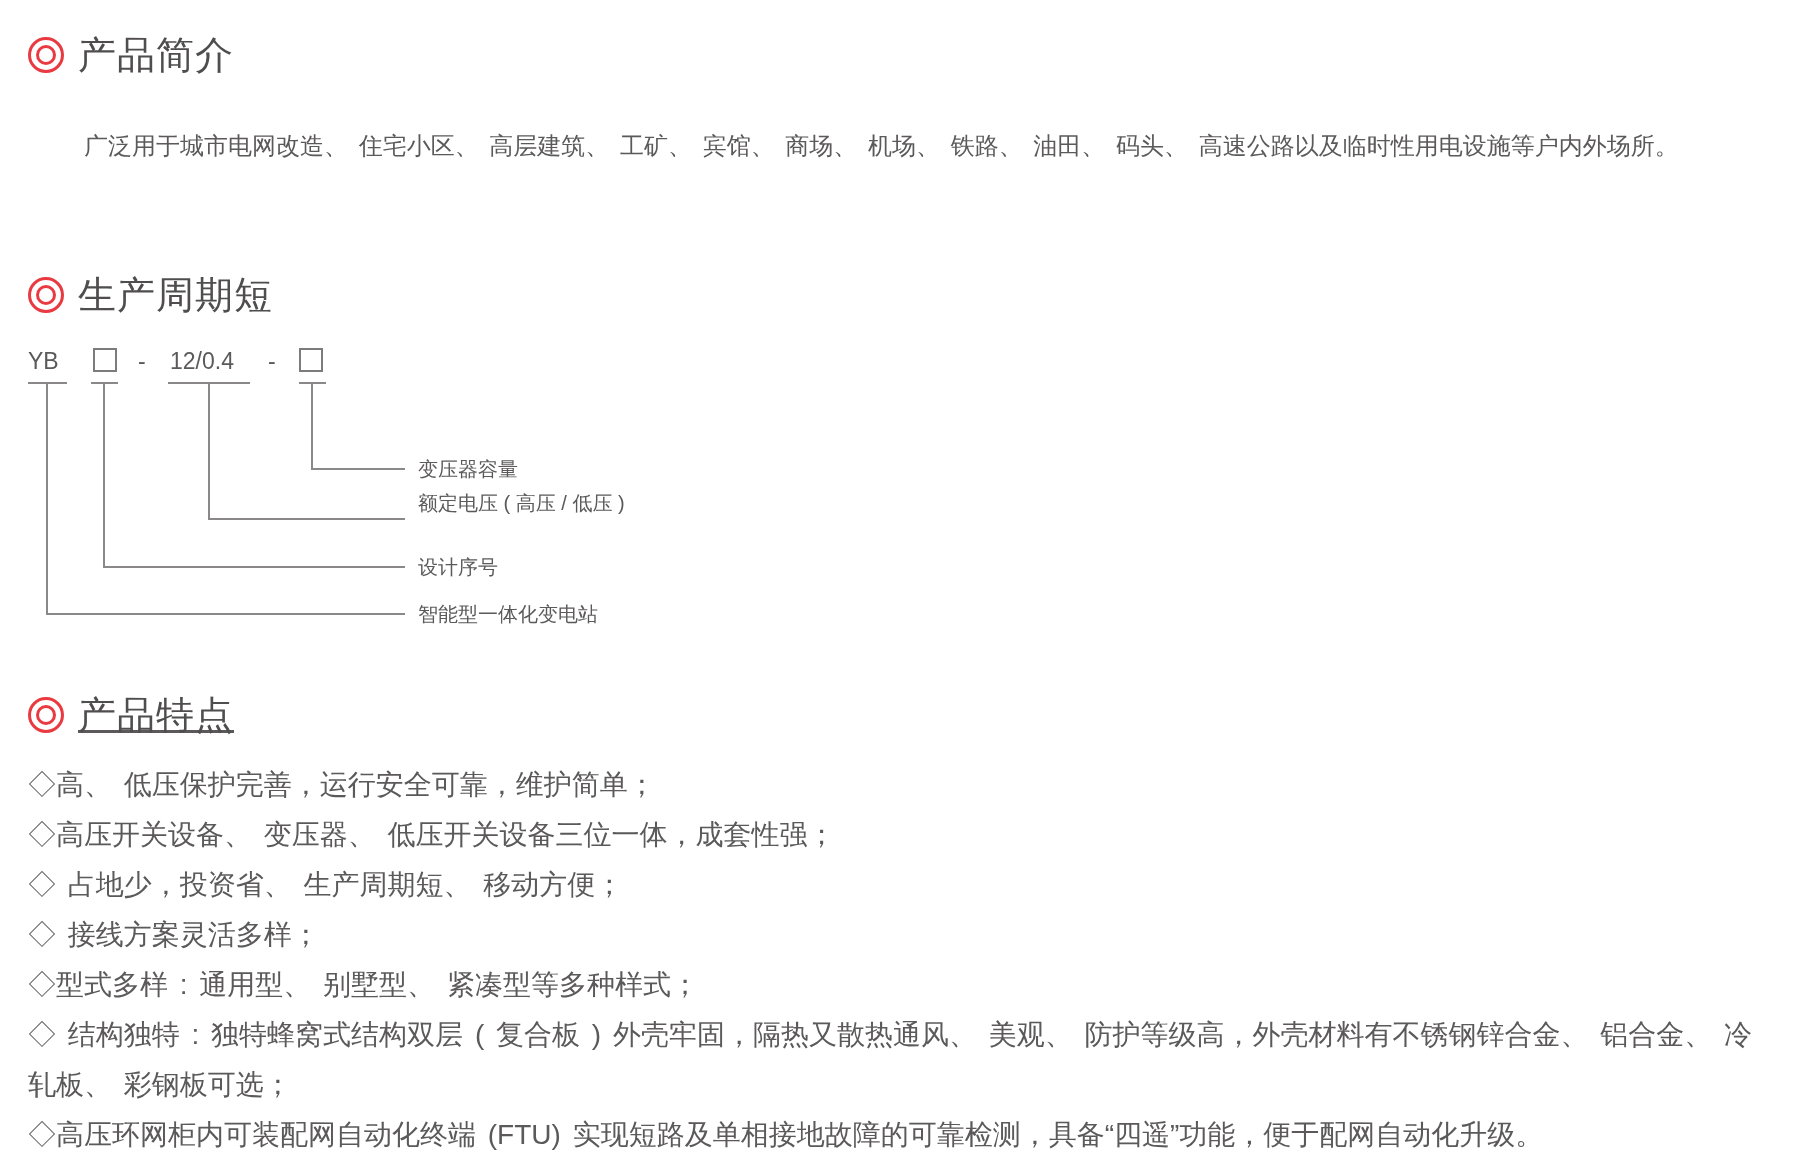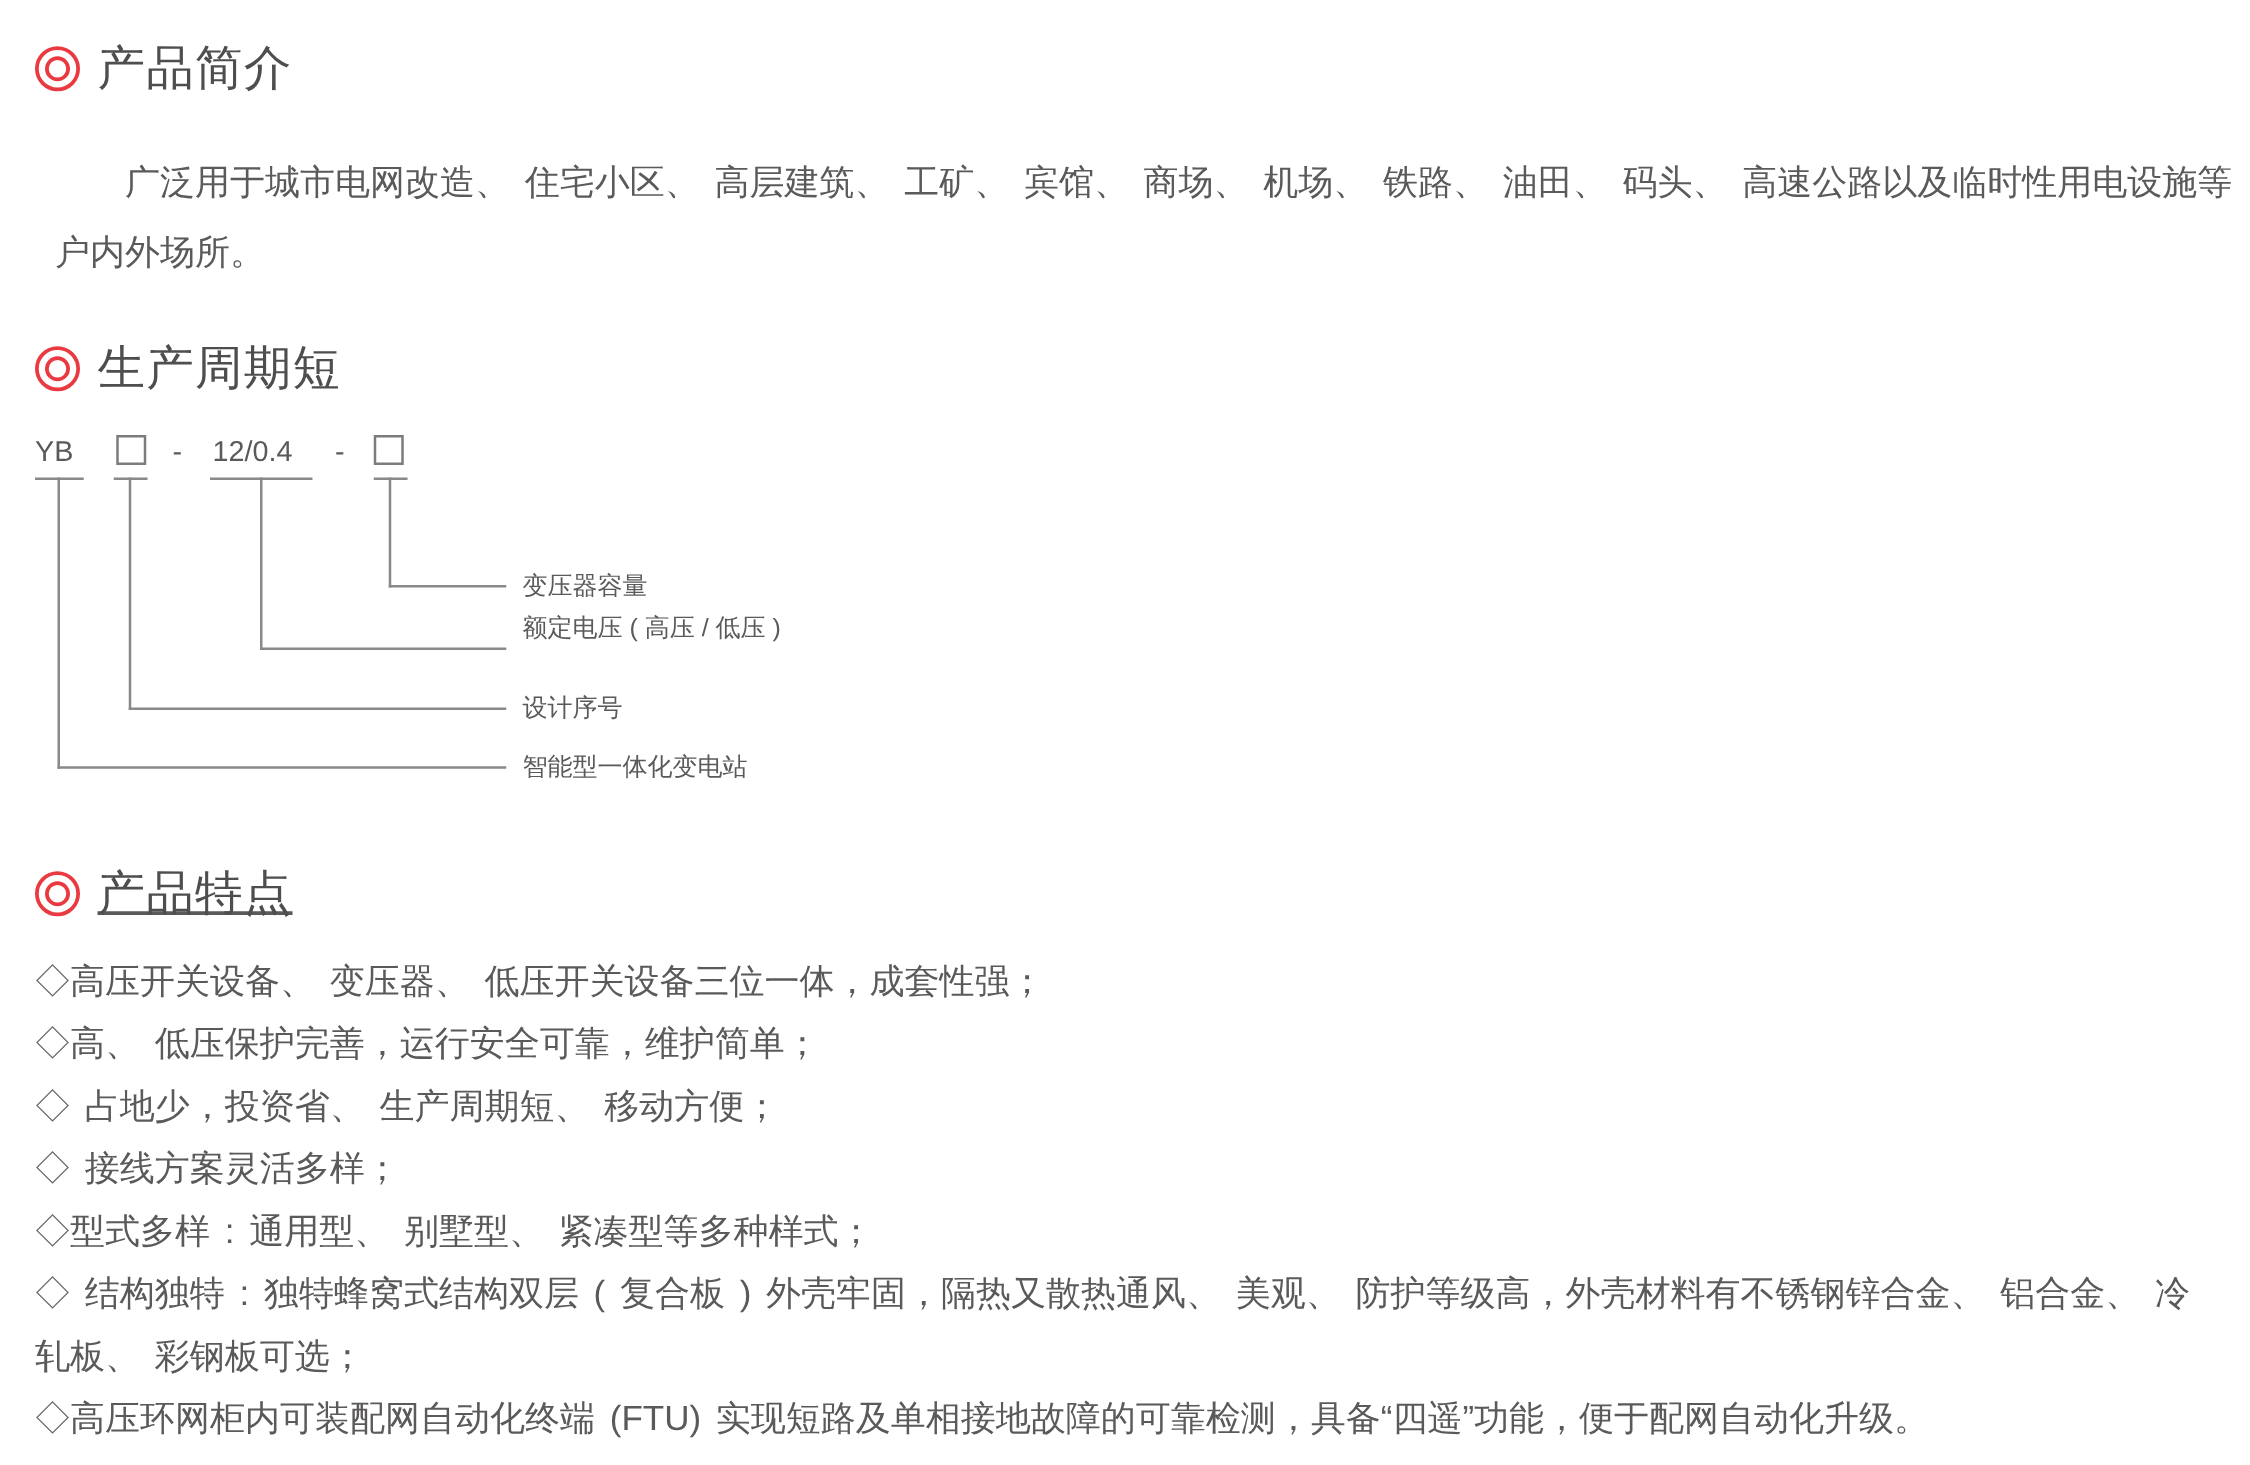--- a/index.html
+++ b/index.html
@@ -40,23 +40,23 @@
   .ring-icon::before {
     content: "";
     width: 14px; height: 14px;
     border: 3px solid #ea3a41;
     border-radius: 50%;
   }
 
   
   .intro-body {
     position: absolute;
-    left: 44px; top: 118px;
+    left: 28px; top: 118px;
     width: 1744px;
-    font-size: 28px;
+    font-size: 24px;
     line-height: 56px;
     color: #5b5959;
     text-indent: 56px;
     word-spacing: 4px;
     letter-spacing: 0px;
   }
 
   
   .code-token {
     position: absolute;
@@ -138,22 +138,22 @@
   <div class="dlabel" style="top:486px;">额定电压 ( 高压 / 低压 )</div>
   <div class="dlabel" style="top:550px;">设计序号</div>
   <div class="dlabel" style="top:597px;">智能型一体化变电站</div>
 
   <div class="heading" style="top:692px;text-decoration:underline;">
     <span class="ring-icon"></span>
     <span class="h-text">产品特点</span>
   </div>
 
   <div class="features">
+    <div class="feature"><span class="bullet">◇</span><span>高、 低压保护完善，运行安全可靠，维护简单；</span></div>
     <div class="feature"><span class="bullet">◇</span><span>高压开关设备、 变压器、 低压开关设备三位一体，成套性强；</span></div>
-    <div class="feature"><span class="bullet">◇</span><span>高、 低压保护完善，运行安全可靠，维护简单；</span></div>
     <div class="feature"><span class="bullet">◇</span><span> 占地少，投资省、 生产周期短、 移动方便；</span></div>
     <div class="feature"><span class="bullet">◇</span><span> 接线方案灵活多样；</span></div>
     <div class="feature"><span class="bullet">◇</span><span>型式多样 : 通用型、 别墅型、 紧凑型等多种样式；</span></div>
     <div class="feature"><span class="bullet">◇</span><span> 结构独特 : 独特蜂窝式结构双层 ( 复合板 ) 外壳牢固，隔热又散热通风、 美观、 防护等级高，外壳材料有不锈钢锌合金、 铝合金、 冷轧板、 彩钢板可选；</span></div>
     <div class="feature"><span class="bullet">◇</span><span>高压环网柜内可装配网自动化终端 (FTU) 实现短路及单相接地故障的可靠检测，具备“四遥”功能，便于配网自动化升级。</span></div>
   </div>
 
 </div>
 
 </body></html>

